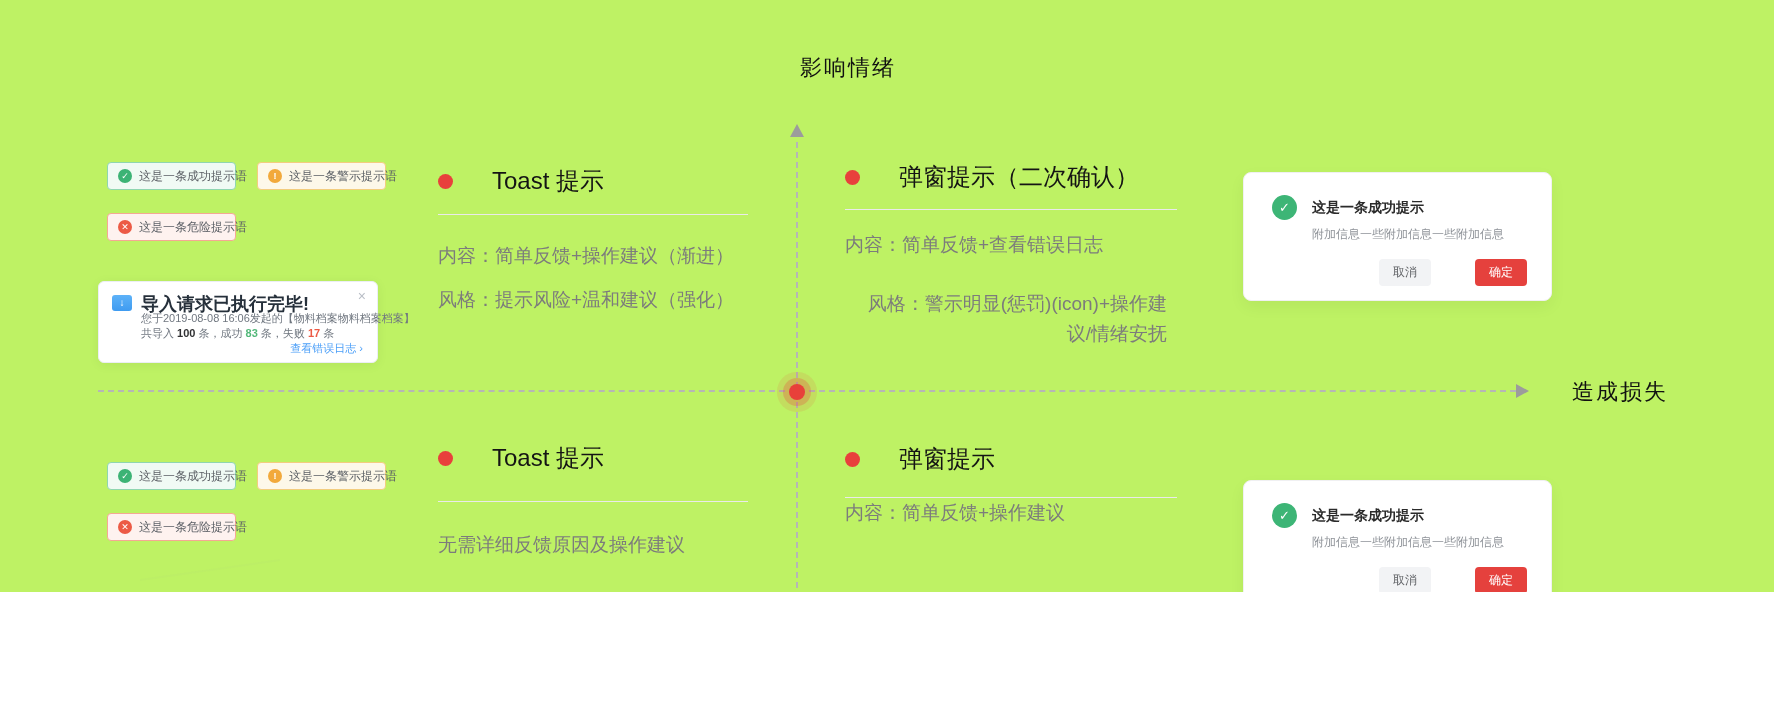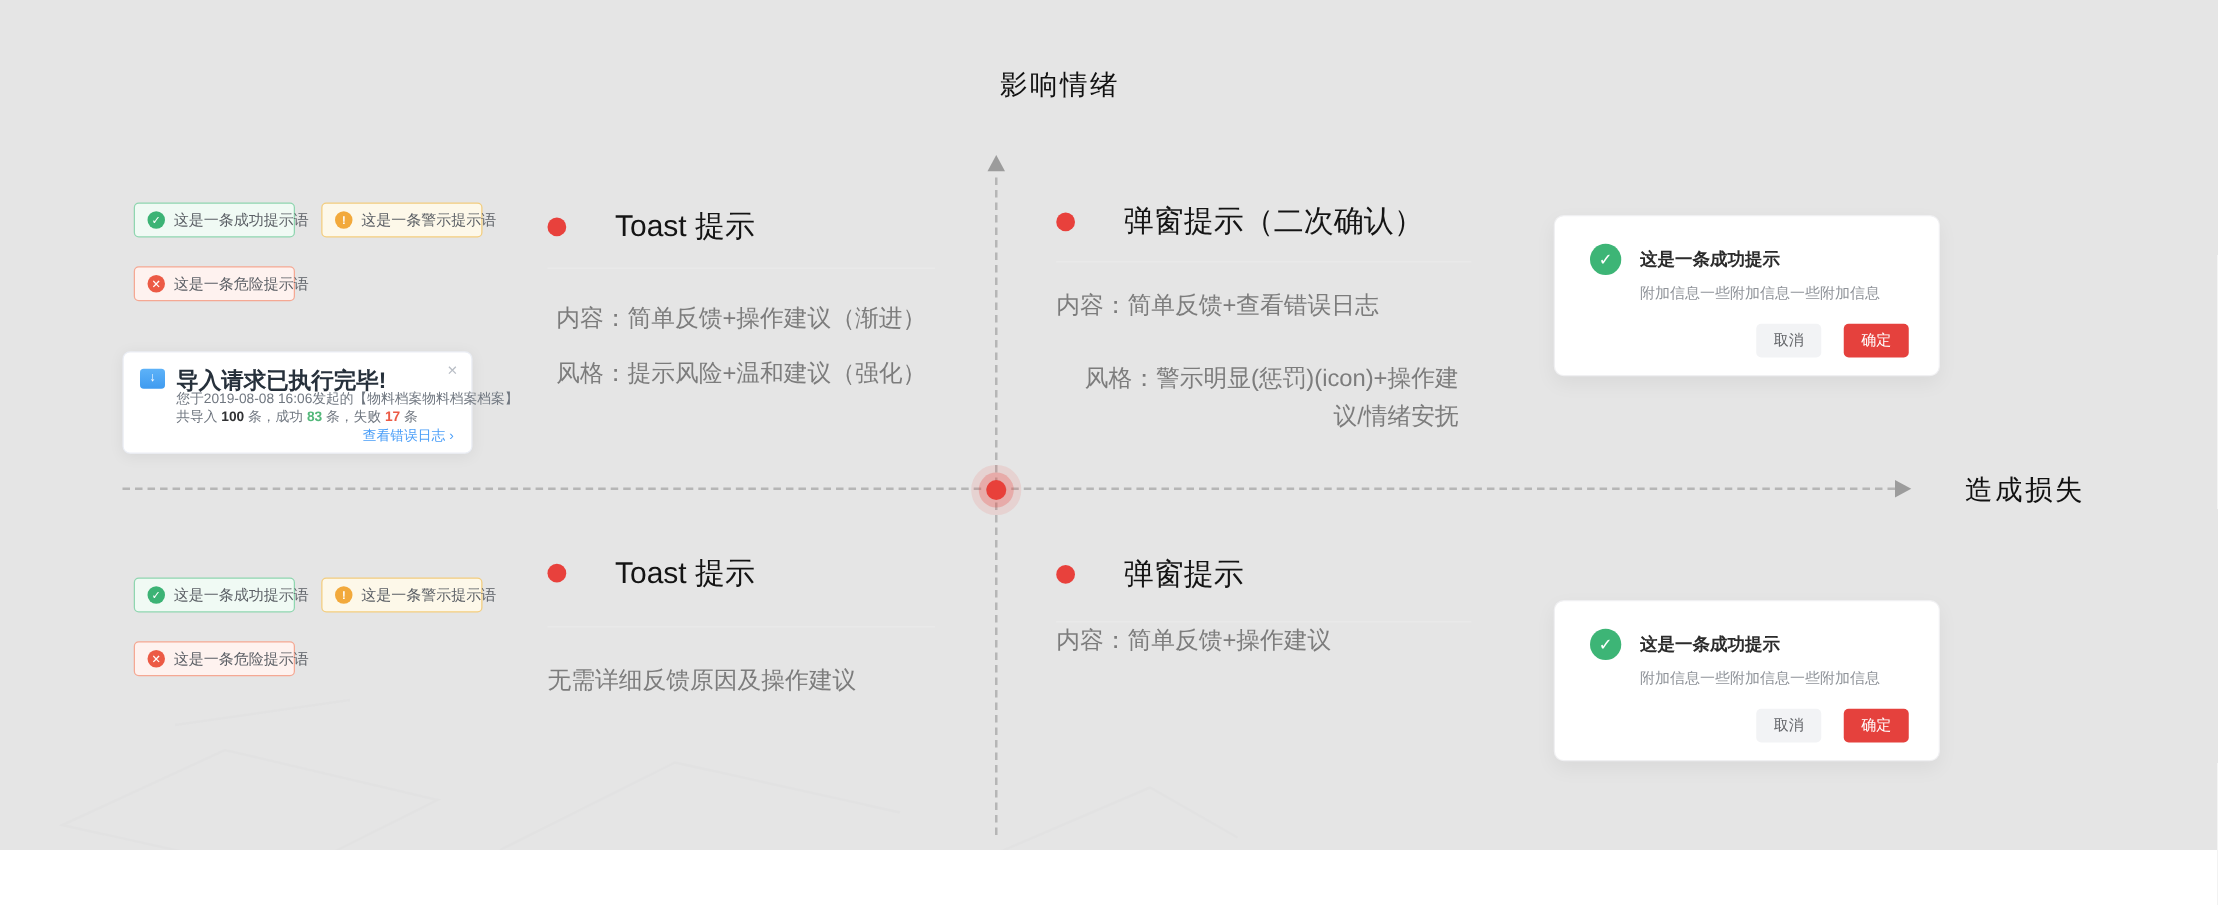--- a/index.html
+++ b/index.html
@@ -1,17 +1,17 @@
 <!DOCTYPE html>
 <html><head>
 <meta charset="utf-8">
 <style>
   html,body{margin:0;padding:0;background:#fff;}
   body{font-family:"Liberation Sans","DejaVu Sans",sans-serif;}
-  #stage{position:relative;width:1774px;height:680px;background:#e5e5e5;overflow:hidden;}
+  #stage{position:relative;width:1774px;height:592px;background:#bef264;overflow:hidden;}
 
   
   .axis-h{position:absolute;left:98px;top:390px;width:1418px;border-top:2px dashed #b6b6b6;}
   .axis-v{position:absolute;left:796px;top:142px;height:526px;border-left:2px dashed #b6b6b6;}
   .arrow-right{position:absolute;left:1516px;top:384px;width:0;height:0;border-top:7px solid transparent;border-bottom:7px solid transparent;border-left:13px solid #9c9c9c;}
   .arrow-up{position:absolute;left:790px;top:124px;width:0;height:0;border-left:7px solid transparent;border-right:7px solid transparent;border-bottom:13px solid #9c9c9c;}
   .axis-title-y{position:absolute;left:800px;top:53px;font-size:22px;color:#111;letter-spacing:2px;}
   .axis-title-x{position:absolute;left:1572px;top:377px;font-size:22px;color:#111;letter-spacing:2px;}
   .center-dot{position:absolute;left:789px;top:384px;width:16px;height:16px;border-radius:50%;background:#e8403a;box-shadow:0 0 0 6px rgba(235,72,66,.28),0 0 0 12px rgba(235,72,66,.12);}
 
@@ -45,24 +45,24 @@
   .quad-div{height:1px;background:#eaeaea;}
   .quad-body{font-size:19px;color:#7c7c7c;line-height:30px;}
   .quad-body p{margin:0;}
 
   
   .dialog{position:absolute;width:309px;box-sizing:border-box;background:#fff;border:1px solid #f0f0f2;border-radius:8px;box-shadow:0 6px 16px rgba(0,0,0,.05);padding:22px 24px 14px 28px;}
   .drow{display:flex;align-items:center;gap:15px;}
   .dcheck{width:25px;height:25px;border-radius:50%;background:#3db576;color:#fff;font-size:13px;line-height:25px;text-align:center;font-weight:bold;flex:none;}
   .dtitle{font-size:14px;font-weight:bold;color:#2b2b2b;white-space:nowrap;}
   .dsub{margin:6px 0 0 40px;font-size:12px;color:#8f9399;white-space:nowrap;}
-  .dbtns{display:flex;justify-content:flex-end;gap:18px;margin-top:16px;}
+  .dbtns{display:flex;justify-content:flex-end;gap:2px;margin-top:16px;}
   .btn{font-size:12px;padding:5px 14px;border-radius:4px;border:none;cursor:pointer;font-family:inherit;}
   .btn-cancel{background:#f2f3f5;color:#606266;}
-  .btn-confirm{background:#e5413d;color:#fff;}
+  .btn-confirm{background:#e5413d;color:#fff;margin-left:42px;}
 
   
   .watermark{position:absolute;left:20px;top:540px;opacity:.5;}
 </style>
 </head>
 <body>
 
 <div id="stage">
 
   <svg class="watermark" width="980" height="170">
@@ -116,21 +116,21 @@
     <span class="ticon">✕</span>
     <span>这是一条危险提示语</span>
   </div>
 
   <div class="quad" style="left:438px;top:166px;width:310px;">
     <div class="quad-head">
       <span class="bullet"></span>
       <span class="quad-title">Toast 提示</span>
     </div>
     <div class="quad-div" style="margin-top:18px;"></div>
-    <div class="quad-body" style="margin-top:26px;text-align:center;">
+    <div class="quad-body" style="margin-top:26px;">
       <p>内容：简单反馈+操作建议（渐进）</p>
       <p style="margin-top:14px;">风格：提示风险+温和建议（强化）</p>
     </div>
   </div>
 
   <div class="quad" style="left:845px;top:162px;width:332px;">
     <div class="quad-head">
       <span class="bullet"></span>
       <span class="quad-title">弹窗提示（二次确认）</span>
     </div>

